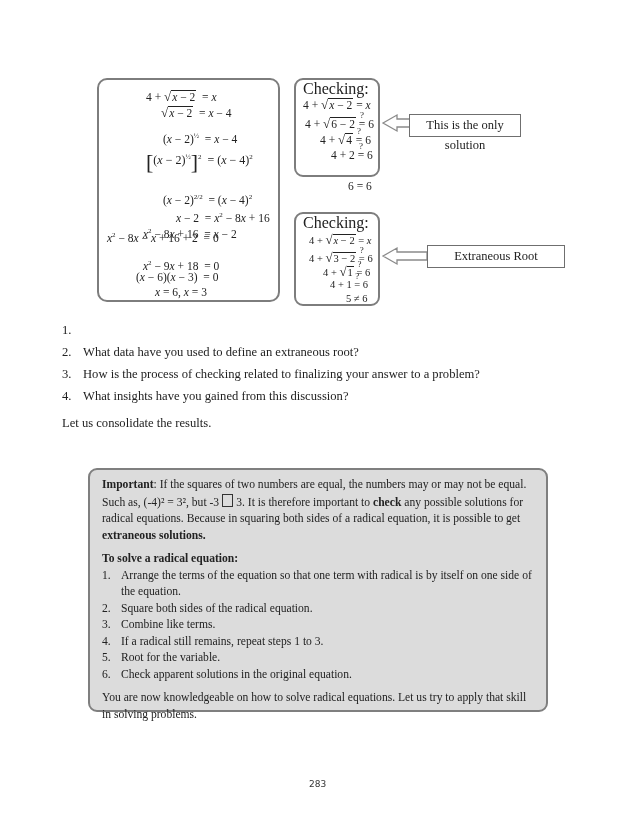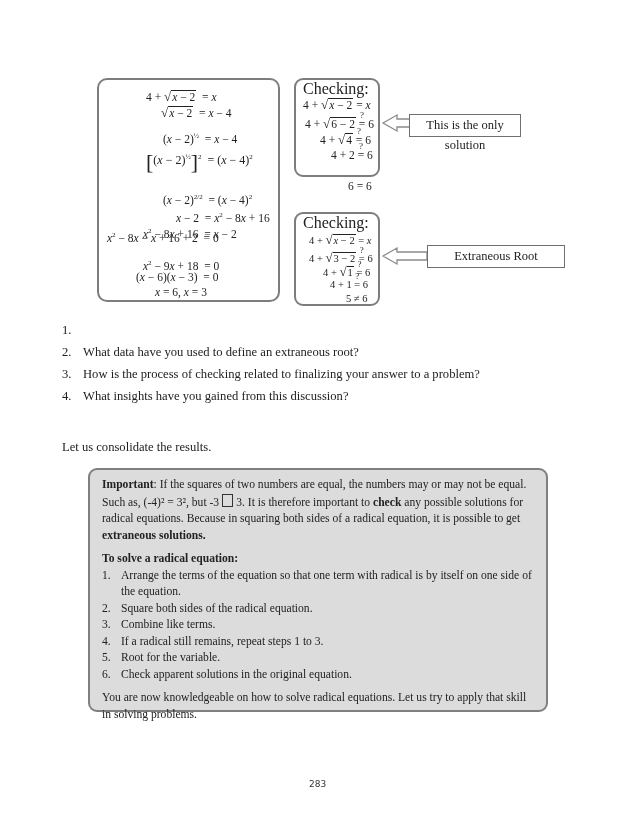--- a/index.html
+++ b/index.html
@@ -16,21 +16,21 @@
   .stack { display:inline-block; position:relative; text-align:center; }
   .stack .qm { position:absolute; left:0; right:0; top:-9px; font-size:9px; }
   .label-box { border:1.5px solid #6f6f6f; background:#fff; font-size:12.5px; text-align:center;
                box-sizing:border-box; line-height:20px; }
   .arrow { position:absolute; }
   .check-title { font-size:16px; }
   .questions { left:62px; top:323px; width:520px; font-size:12.6px; }
   .questions .hd { font-weight:bold; margin-bottom:6px; }
   .qitem { display:flex; margin-bottom:8px; line-height:14px; }
   .qnum { width:21px; }
-  .consolidate { left:62px; top:416px; font-size:12.6px;margin-top:24px; }
+  .consolidate { left:62px; top:416px; font-size:12.6px; }
   .graybox { left:88px; top:468px; width:460px; height:244px; background:#dcdcdc;
              border:2px solid #7f7f7f; border-radius:9px; box-sizing:border-box;
              padding:7px 11px 0 12px; font-size:11.6px; line-height:16.5px; }
   .graybox p { margin:0; }
   .graybox .gap { height:7px; }
   .step { display:flex; }
   .step .n { width:19px; flex:0 0 19px; }
   .pagenum { left:309px; top:779px; font-family:"DejaVu Sans",sans-serif; font-size:9px; color:#333; }
   .box-glyph { display:inline-block; width:9px; height:11px; border:1px solid #333; vertical-align:-1px; margin:0 3px; }
 </style>

